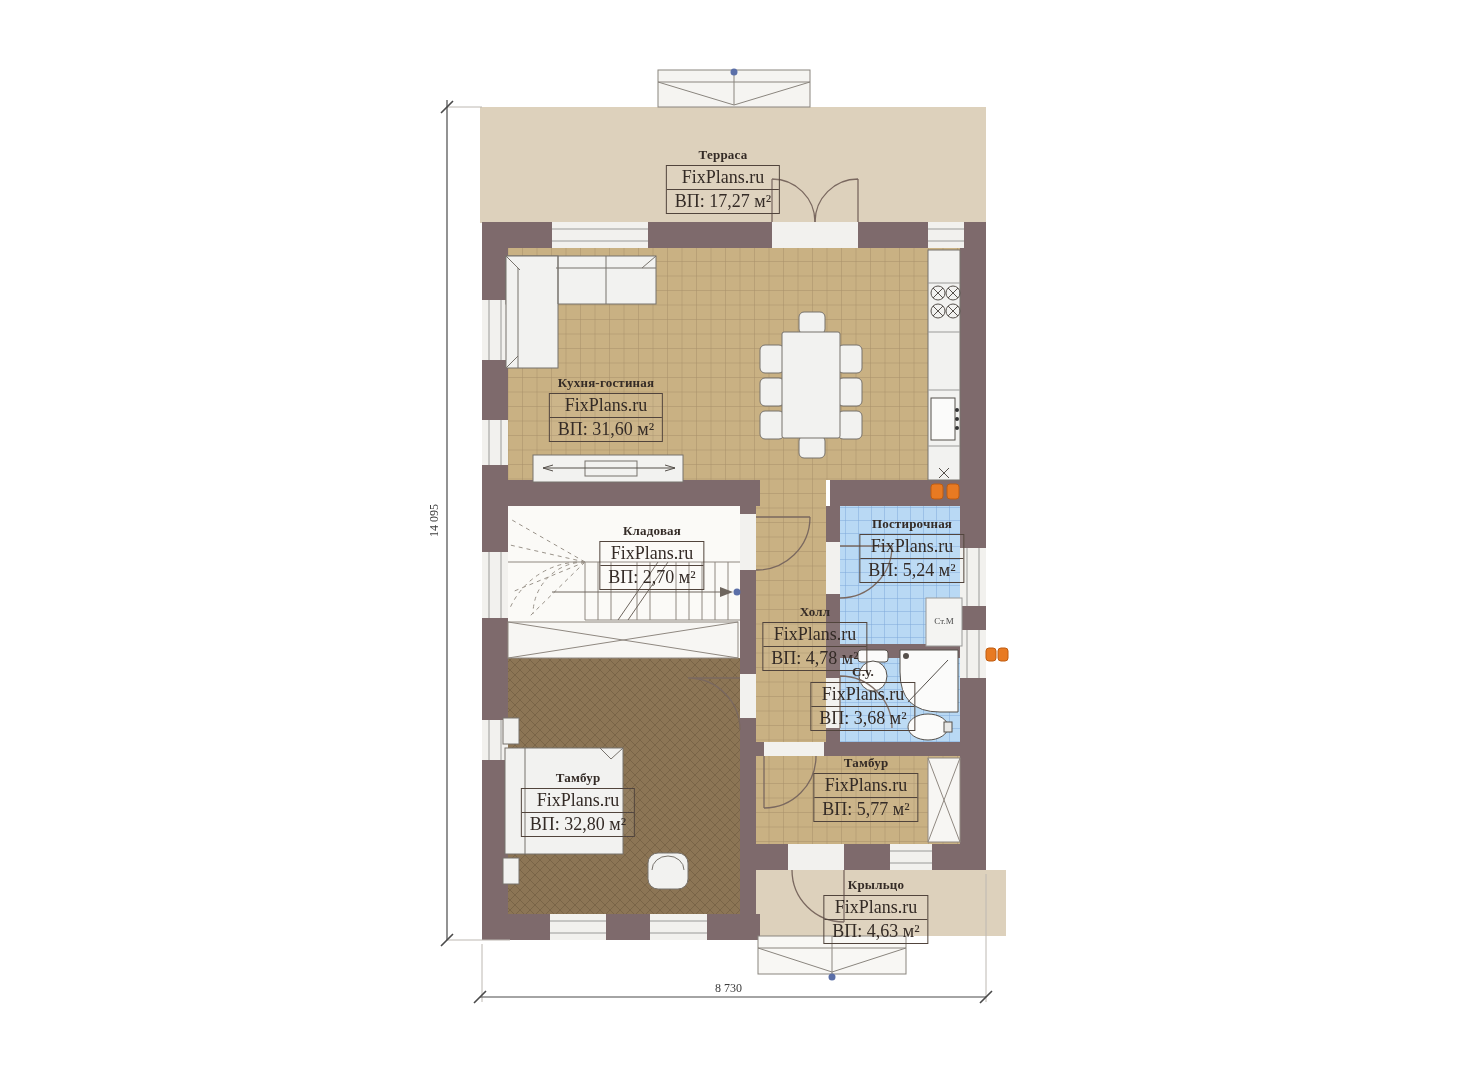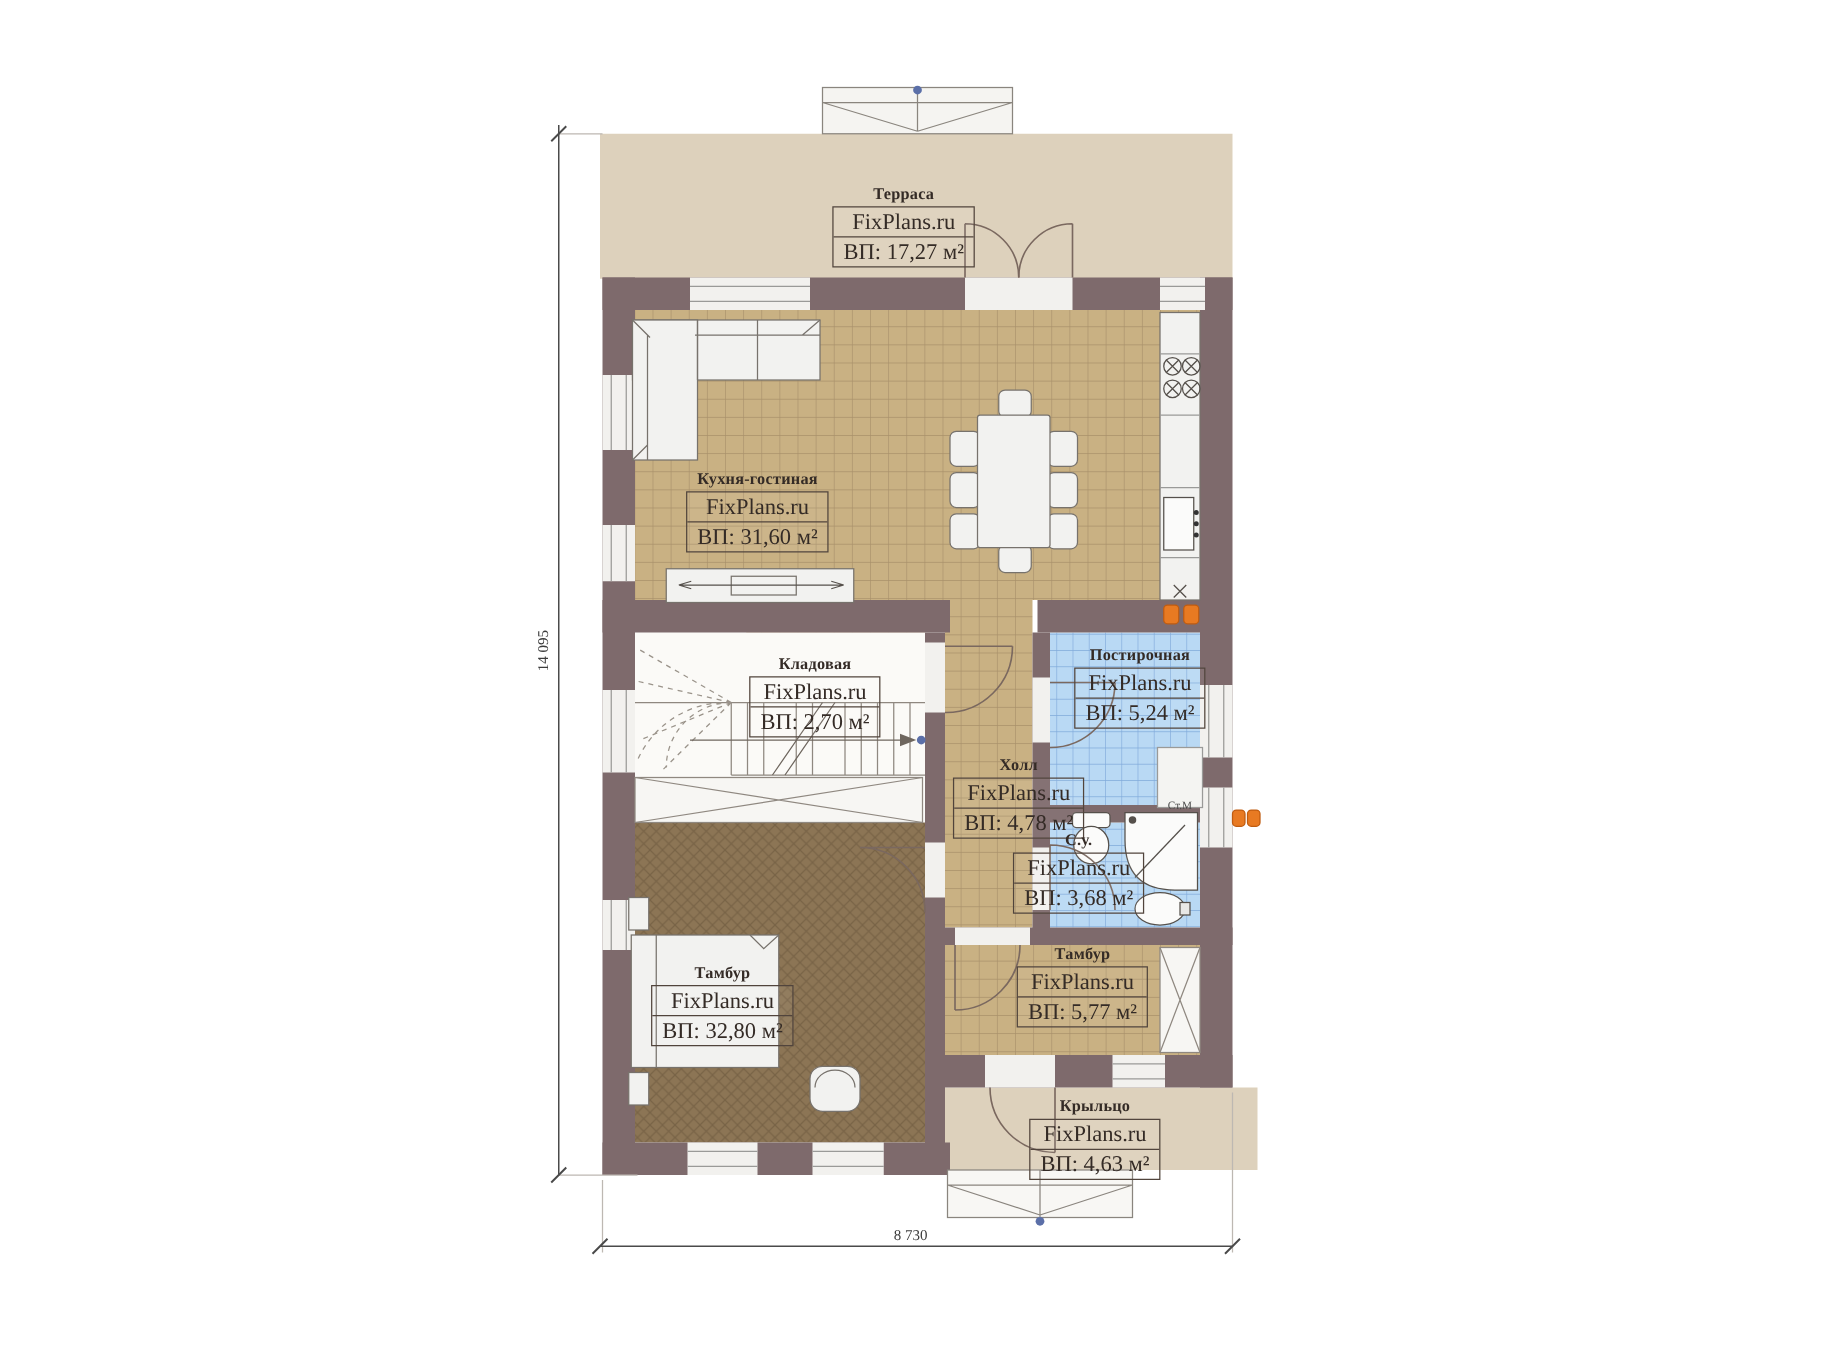--- a/index.html
+++ b/index.html
@@ -268,18 +268,18 @@
   <div class="title">Тамбур</div>
   <div class="info"><div class="row">FixPlans.ru</div>
   <div class="row">ВП: 5,77 м²</div></div>
 </div>
 <div class="room-label" style="left:876px;top:877px;">
   <div class="title">Крыльцо</div>
   <div class="info"><div class="row">FixPlans.ru</div>
   <div class="row">ВП: 4,63 м²</div></div>
 </div>
 
-<div class="stm-label" style="left:924px;top:616px;margin-top:23px;">Ст.М</div>
+<div class="stm-label" style="left:924px;top:616px;">Ст.М</div>
 
 <div class="dim-label vert" style="left:418px;top:513px;">14 095</div>
 <div class="dim-label" style="left:715px;top:981px;">8 730</div>
 
 </div>
 
 </body></html>

